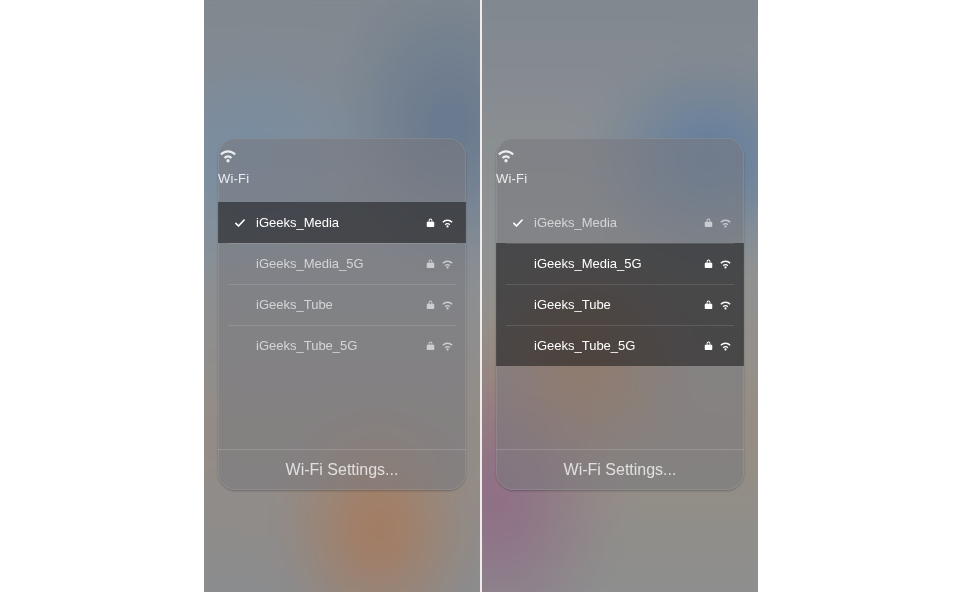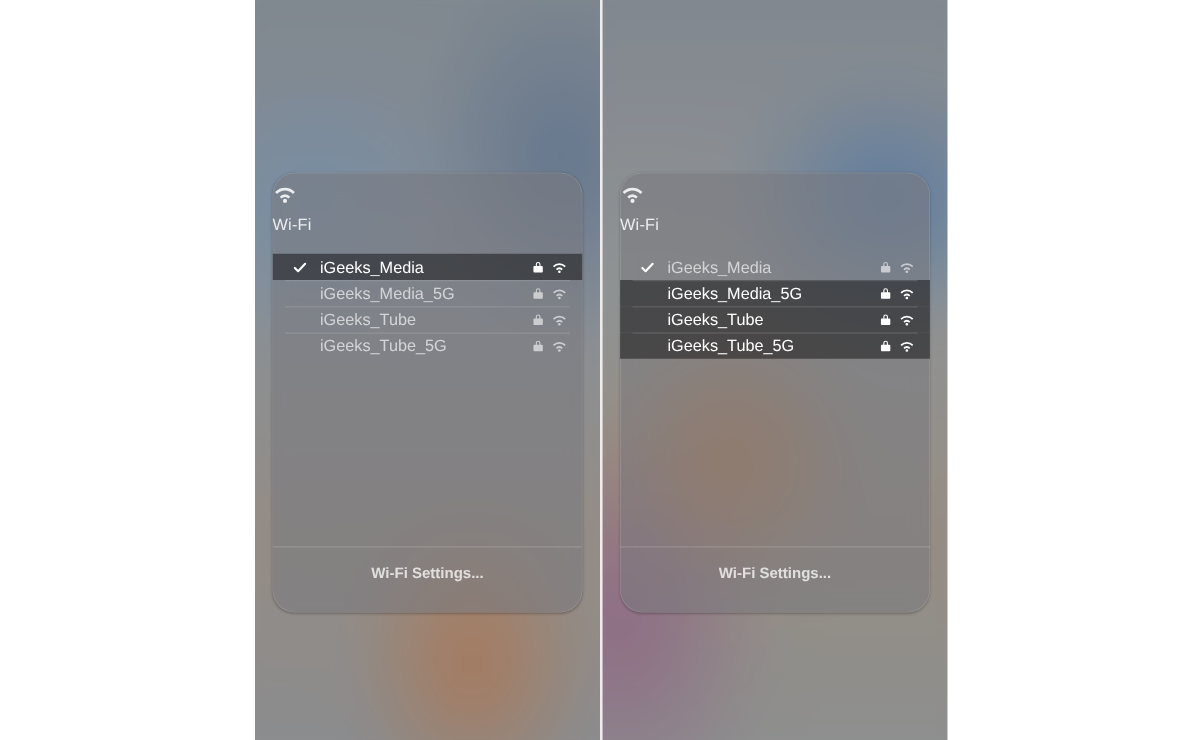--- a/index.html
+++ b/index.html
@@ -26,31 +26,31 @@
     border-radius:18px;overflow:hidden;
     background:rgba(120,120,125,0.55);
     box-shadow:0 1px 2px rgba(0,0,0,0.25), inset 0 0 0 0.5px rgba(255,255,255,0.18);
     backdrop-filter:blur(8px);
     -webkit-backdrop-filter:blur(8px);
   }
   .hdr{text-align:left;padding-top:10px;}
   .wifi-big{display:inline-block;color:rgba(255,255,255,0.85);}
   .title{color:rgba(255,255,255,0.85);font-size:13px;margin-top:4px;letter-spacing:0.2px;}
   .list{margin-top:16px;}
-  .row{position:relative;height:21px;display:flex;align-items:center;padding:0 12px;font-size:13px;}
+  .row{position:relative;height:41px;display:flex;align-items:center;padding:0 12px;font-size:13px;}
   .row .chk{width:20px;display:flex;justify-content:center;color:#fff;}
   .row .name{flex:1;padding-left:6px;white-space:nowrap;overflow:hidden;text-overflow:ellipsis;}
   .row .ind{display:flex;align-items:center;gap:6px;}
   .row.sel{background:rgba(0,0,0,0.45);}
   .row.sel .name,.row.sel .ind,.row.sel .chk{color:#fff;}
   .row.hi{background:rgba(0,0,0,0.45);color:#fff;}
   .row.lo{color:rgba(255,255,255,0.65);}
   .row.lo .ind{color:rgba(255,255,255,0.6);}
   .row + .row::before{content:"";position:absolute;left:10px;right:10px;top:0;height:0.5px;background:rgba(255,255,255,0.12);}
-  .footer{position:absolute;bottom:12px;left:0;right:0;height:40px;display:flex;align-items:center;justify-content:center;font-size:12px;color:rgba(255,255,255,0.75);border-top:0.5px solid rgba(255,255,255,0.15);font-weight:bold;}
+  .footer{position:absolute;bottom:0;left:0;right:0;height:40px;display:flex;align-items:center;justify-content:center;font-size:16px;color:rgba(255,255,255,0.75);border-top:0.5px solid rgba(255,255,255,0.15);}
   svg{display:block;}
 </style>
 </head>
 <body>
 
 <div class="stage">
   <div class="gap-left"></div>
 
   <div class="phone">
     <div class="bg l"></div>

